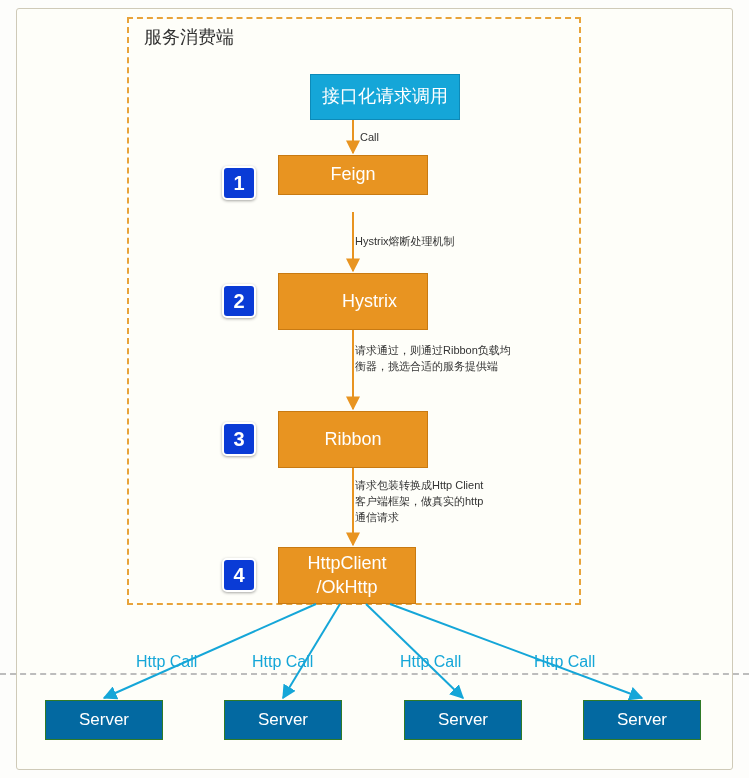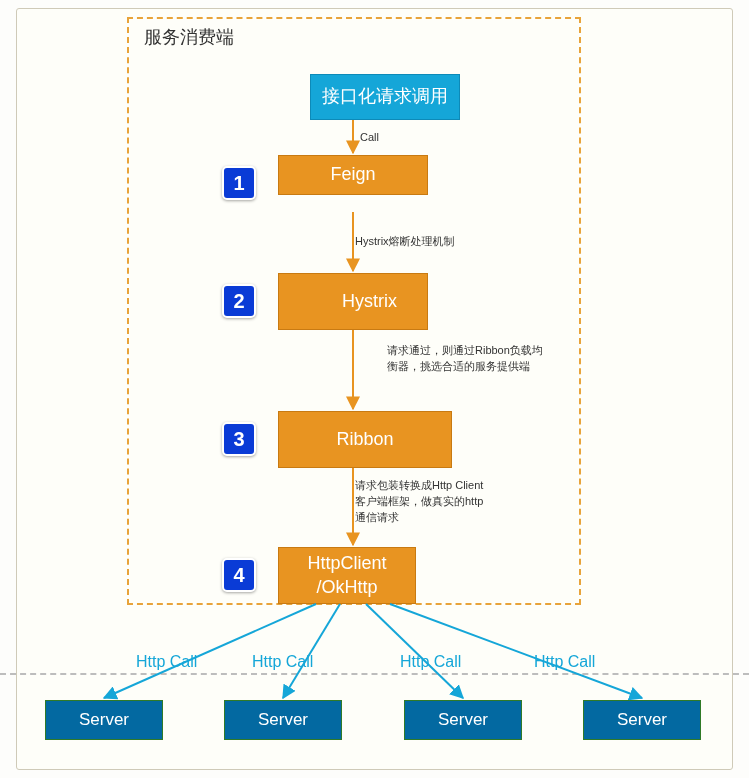--- a/index.html
+++ b/index.html
@@ -99,33 +99,33 @@
 
 <div class="dashed-box"></div>
 <div class="title">服务消费端</div>
 
 <div class="box blue" style="left:278px; top:74px; width:150px; height:46px;margin-left:32px;">接口化请求调用</div>
 
 <div class="box orange" style="left:278px; top:155px; width:150px; height:40px;">Feign</div>
 
 <div class="box orange" style="left:278px; top:273px; width:150px; height:57px;padding-left:33px;">Hystrix</div>
 
-<div class="box orange" style="left:278px; top:411px; width:174px; height:57px;">Ribbon</div>
+<div class="box orange" style="left:278px; top:411px; width:150px; height:57px;">Ribbon</div>
 
 <div class="box orange" style="left:278px; top:547px; width:138px; height:57px;">HttpClient
 /OkHttp</div>
 
 <div class="numbox" style="left:222px; top:166px;">1</div>
 <div class="numbox" style="left:222px; top:284px;">2</div>
 <div class="numbox" style="left:222px; top:422px;">3</div>
 <div class="numbox" style="left:222px; top:558px;">4</div>
 
 <div class="anno" style="left:360px; top:130px;">Call</div>
 <div class="anno" style="left:355px; top:234px;">Hystrix熔断处理机制</div>
-<div class="anno" style="left:355px; top:343px;padding-left:32px;">请求通过，则通过Ribbon负载均
+<div class="anno" style="left:355px; top:343px;">请求通过，则通过Ribbon负载均
 衡器，挑选合适的服务提供端</div>
 <div class="anno" style="left:355px; top:478px;">请求包装转换成Http Client
 客户端框架，做真实的http
 通信请求</div>
 
 <div class="link-label" style="left:136px; top:653px;">Http Call</div>
 <div class="link-label" style="left:252px; top:653px;">Http Call</div>
 <div class="link-label" style="left:400px; top:653px;">Http Call</div>
 <div class="link-label" style="left:534px; top:653px;">Http Call</div>
 

